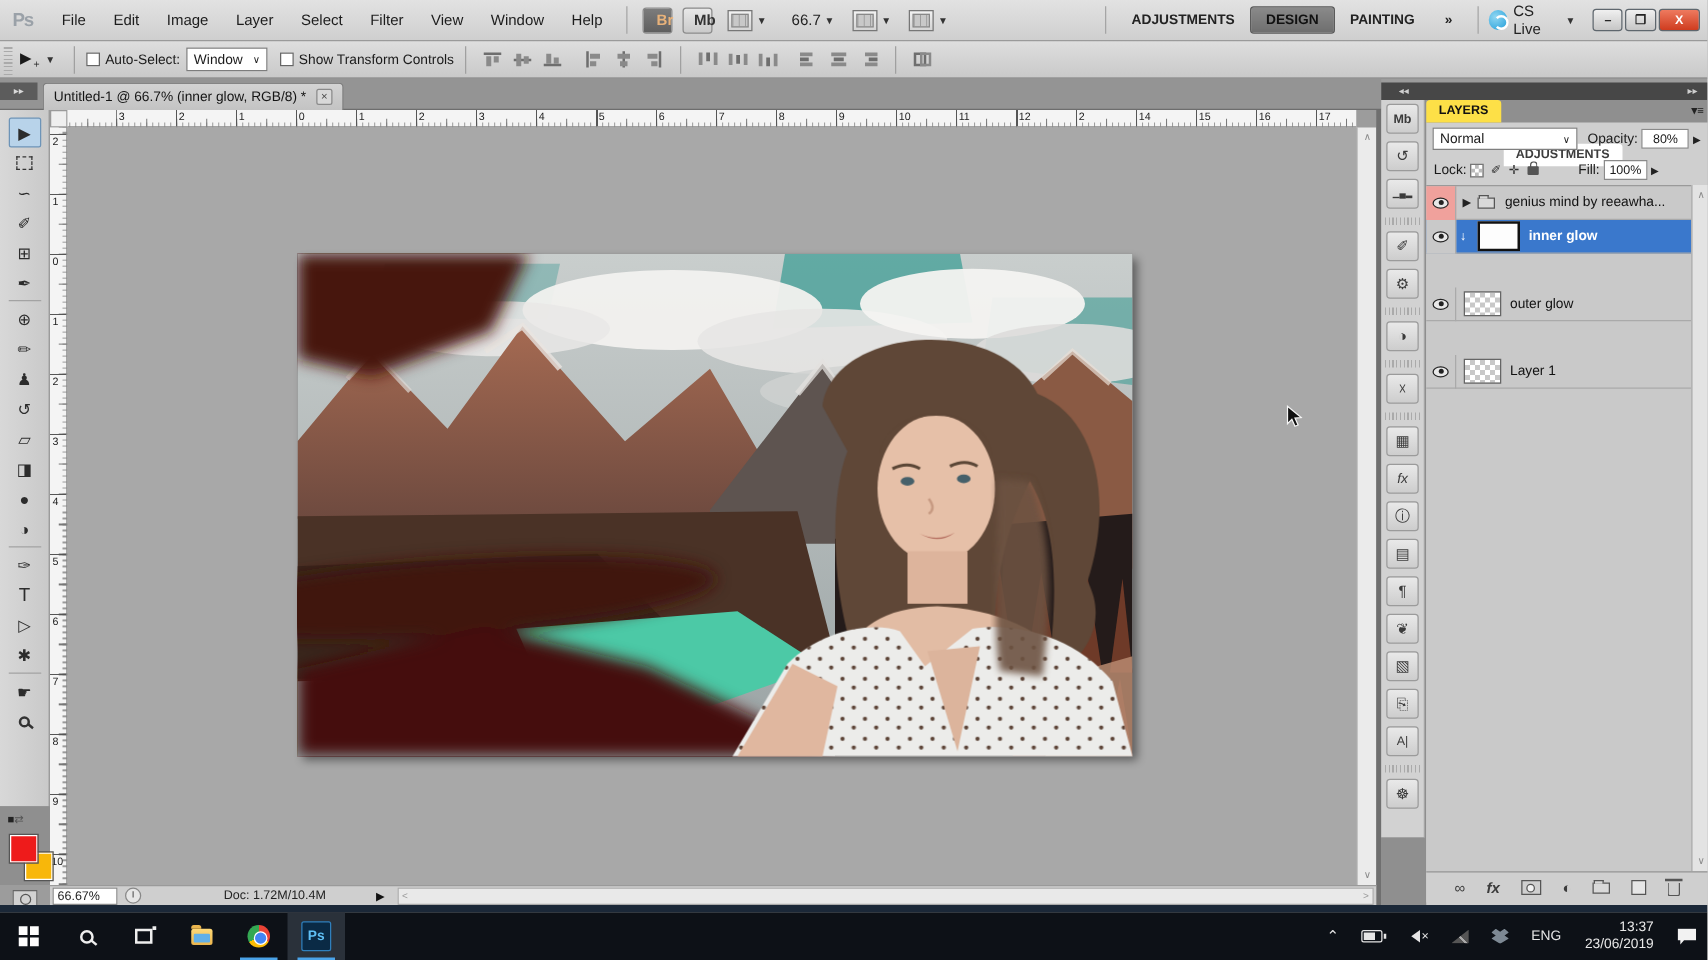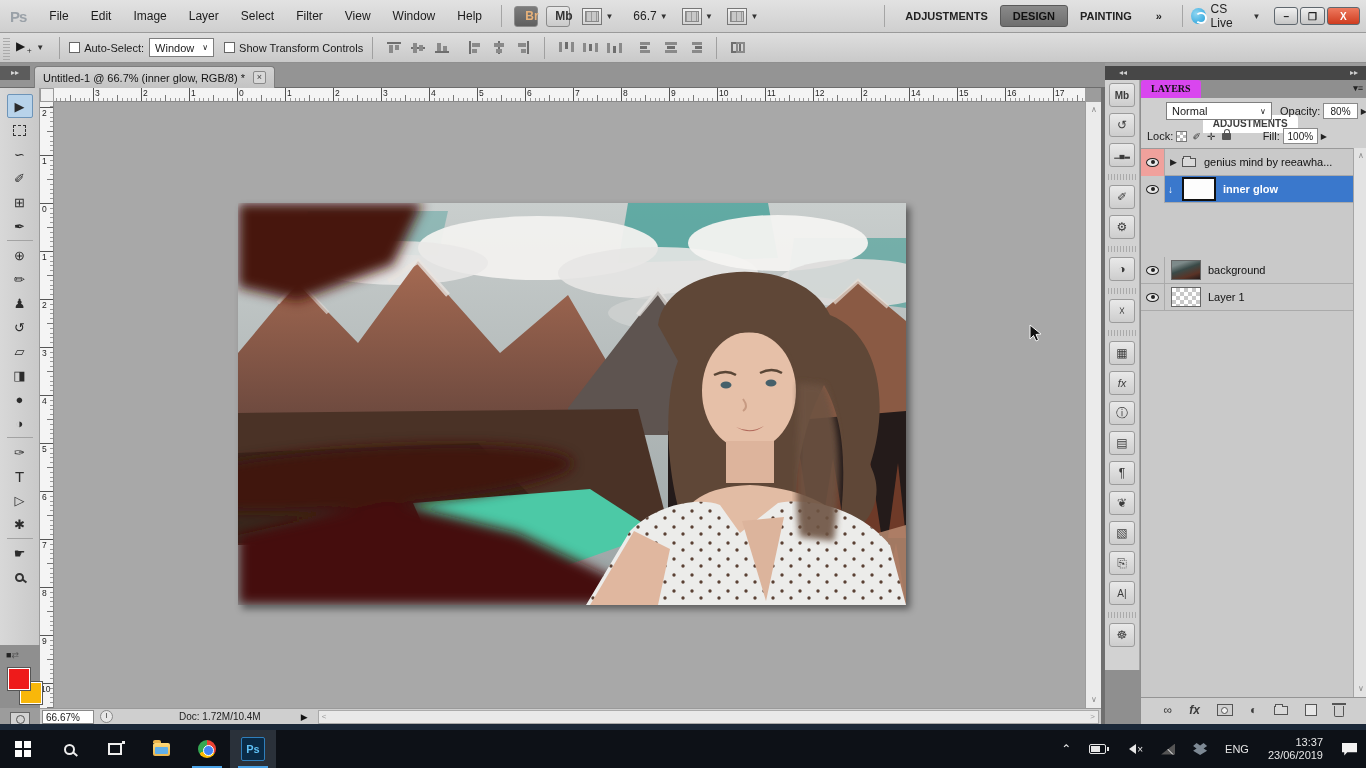--- a/index.html
+++ b/index.html
@@ -94,24 +94,24 @@
 
   
   #iconstrip { left:1105px; top:80px; width:35px; height:590px; background:#d2d2d2; border-right:1px solid #a6a6a6; display:flex; flex-direction:column; align-items:center; }
   .strip-ic { width:26px; height:24px; margin:3px 0; border:1px solid #9b9b9b; border-radius:3px; background:linear-gradient(#e9e9e9,#cdcdcd); display:flex; align-items:center; justify-content:center; font-size:12px; color:#3b3b3b; }
   .strip-sep { width:28px; height:6px; background:repeating-linear-gradient(90deg,#aaa 0 1px,transparent 1px 3px); margin:4px 0 2px; }
   #strip-below { left:1105px; top:670px; width:35px; height:58px; background:#8f8f8f; }
 
   #layerspanel { left:1140px; top:80px; width:226px; height:648px; background:#cfcfcf; border-left:1px solid #8e8e8e; }
   #lp-tabs { position:absolute; left:0; top:0; width:226px; height:18px; background:#8f8f8f; display:flex; font-size:10px; font-weight:bold; }
   .lp-tab { padding:3px 10px 0; height:18px; }
-  .lp-tab.active { background:#d946ef; color:#111; border-radius:3px 3px 0 0;font-family:Liberation Serif, serif; }
+  .lp-tab.active { background:#fde047; color:#111; border-radius:3px 3px 0 0; }
   .lp-tab.inactive { color:#3d3d3d; background:#ffffff; border-radius:3px 3px 0 0; margin-left:2px;margin-top:35px; }
   #lp-menu { position:absolute; right:4px; top:3px; font-size:9px; color:#222; }
-  #blend-row { position:absolute; left:0; top:18px; width:226px; height:26px; display:flex; align-items:center; font-size:11px; color:#1a1a1a;padding-left:20px; }
+  #blend-row { position:absolute; left:0; top:18px; width:226px; height:26px; display:flex; align-items:center; font-size:11px; color:#1a1a1a; }
   #blend-select { width:116px; height:18px; background:#fff; border:1px solid #7f7f7f; margin-left:5px; display:flex; align-items:center; justify-content:space-between; padding:0 5px; font-size:11px; }
   .val-box { width:38px; height:16px; background:#fff; border:1px solid #8a8a8a; font-size:10px; text-align:center; line-height:15px; margin:0 3px; }
   .spin { font-size:8px; color:#222; }
   #lock-row { position:absolute; left:0; top:44px; width:186px; height:24px; display:flex; align-items:center; font-size:11px; color:#1a1a1a; }
   .lock-ic { font-size:10px; margin:0 3px; color:#333; }
   .checker-sm { width:11px; height:11px; margin:0 3px; border:1px solid #777; background:repeating-conic-gradient(#bbb 0 25%,#fff 0 50%) 0 0/6px 6px; }
   .padlock { width:9px; height:7px; background:#555; margin:0 4px; position:relative; border-radius:1px; }
   .padlock::before { content:""; position:absolute; left:1.5px; top:-4px; width:4px; height:4px; border:1.5px solid #555; border-bottom:none; border-radius:3px 3px 0 0; }
 
   #layerlist { position:absolute; left:0; top:68px; width:212px; height:549px; background:#c9c9c9; border-top:1px solid #9a9a9a; }
@@ -604,26 +604,26 @@
         <span style="margin-left:8px">genius mind by reeawha...</span>
       </div>
       <div class="lrow selected" style="top:27px">
         <span class="eye-cell">
             <span class="eye"></span>
           </span>
         <span style="font-size:10px;margin:0 3px">↓</span>
         <span class="thumb" style="background:#fdfdfd;border:2px solid #111;width:34px;height:24px"></span>
         <span>inner glow</span>
       </div>
-      <div class="lrow" style="top:108px">
+      <div class="lrow" style="top:81px">
         <span class="eye-cell">
             <span class="eye"></span>
           </span>
-        <span class="thumb" style="background:linear-gradient(160deg,#7d8a8a 20%,#3a4a48 45%,#5a3326 75%,#241b1a)"></span>
-        <span>background</span>
+        <span class="thumb checker"></span>
+        <span>outer glow</span>
       </div>
       <div class="lrow" style="top:135px">
         <span class="eye-cell">
             <span class="eye"></span>
           </span>
         <span class="thumb checker"></span>
         <span>Layer 1</span>
       </div>
     </div>
     <div id="lp-scroll">

